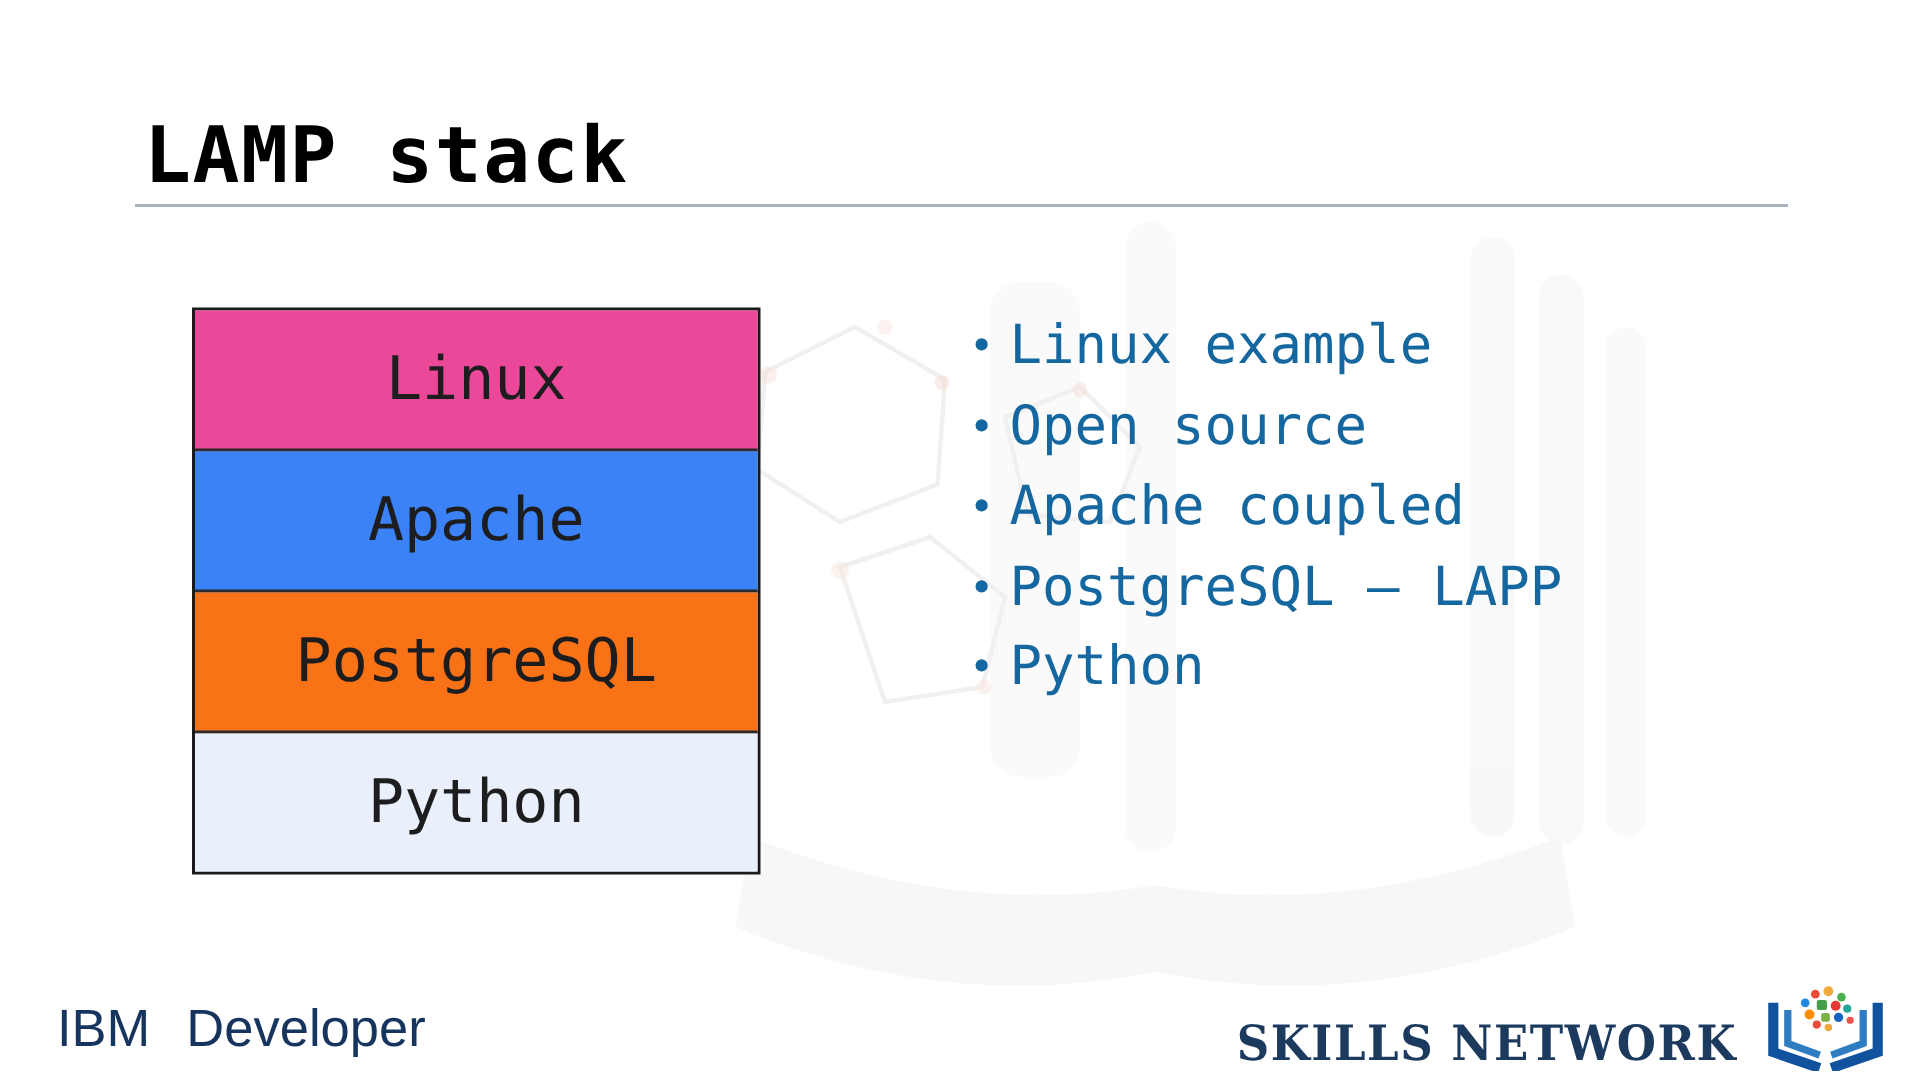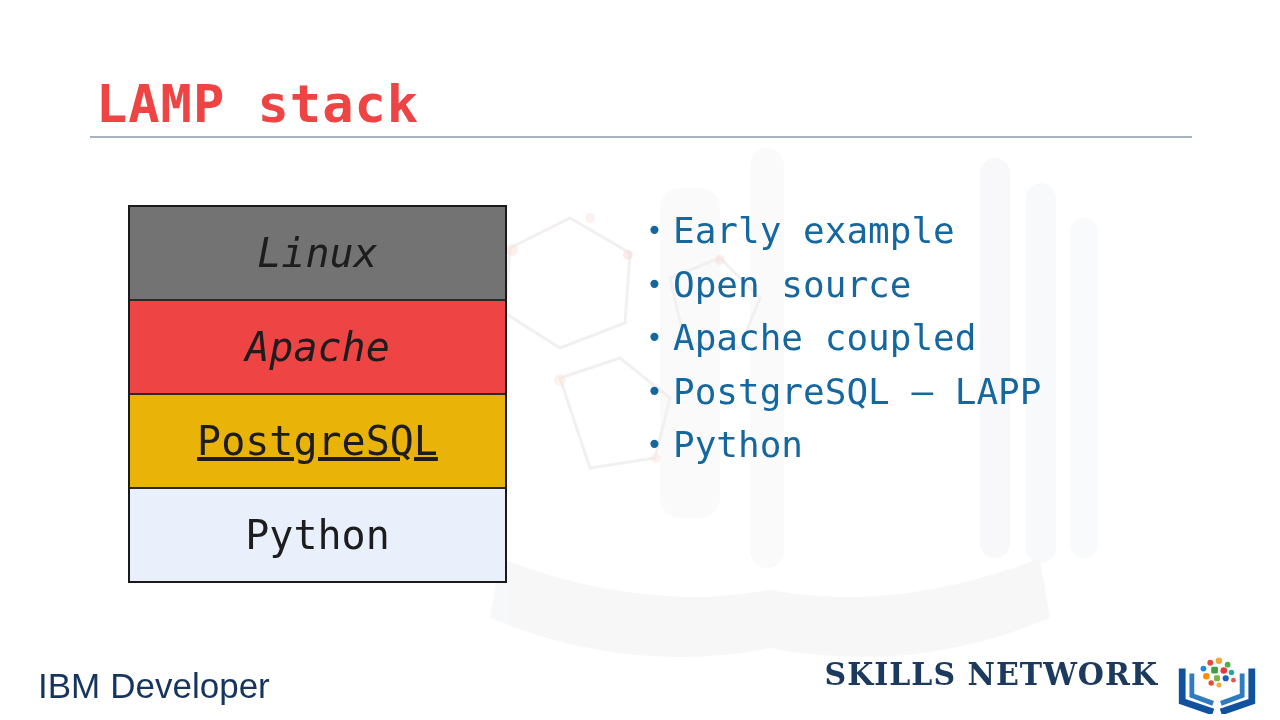--- a/index.html
+++ b/index.html
@@ -19,21 +19,21 @@
     pointer-events: none;
   }
 
   
   .slide-title {
     position: absolute;
     left: 96px; top: 74px;
     font-size: 52px;
     font-weight: bold;
     letter-spacing: 1px;
-    color: #ef4444;
+    color: #000000;
     font-family: "DejaVu Sans Mono", monospace;
     white-space: nowrap;
   }
   .title-rule {
     position: absolute;
     left: 90px; top: 136px;
     width: 1102px; height: 2px;
     background: #a9b3bf;
   }
 
@@ -85,28 +85,28 @@
 
   
   .footer-left {
     position: absolute;
     left: 38px; top: 666px;
     font-family: "Liberation Sans", sans-serif;
     font-size: 35px;
     color: #16355e;
     white-space: nowrap;
   }
-  .footer-left .ibm-word { font-weight: 500; margin-right: 10px; }
+  .footer-left .ibm-word { font-weight: 500; margin-right: 24px; }
   .footer-left .dev-word { font-weight: 400; }
 
   .footer-right {
     position: absolute;
     right: 20px; top: 656px;
     display: flex;
-    align-items: flex-start;
+    align-items: flex-end;
     gap: 16px;
   }
   .sn-wordmark {
     font-family: "DejaVu Serif", serif;
     font-weight: bold;
     font-size: 30px;
     letter-spacing: 1px;
     color: #1c3a5e;
     white-space: nowrap;
     transform: scaleY(1.08);
@@ -141,30 +141,30 @@
       <circle cx="236" cy="330" r="5" fill="#f1d0c5"></circle>
       <circle cx="170" cy="90" r="5" fill="#efccc0"></circle>
     </g>
   </g>
 </svg>
 
 <h1 class="slide-title">LAMP stack</h1>
 <div class="title-rule"></div>
 
 <div class="stack-box">
-  <div class="stack-layer" style="background: #737373; font-style: italic;">Linux</div>
-  <div class="stack-layer" style="background: #ef4444; font-style: italic;">Apache</div>
-  <div class="stack-layer" style="background: #eab308; text-decoration: underline;">PostgreSQL</div>
+  <div class="stack-layer" style="background: #ec4899;">Linux</div>
+  <div class="stack-layer" style="background: #3b82f6;">Apache</div>
+  <div class="stack-layer" style="background: #f97316;">PostgreSQL</div>
   <div class="stack-layer" style="background: rgb(233, 240, 251);">Python</div>
 </div>
 
 <ul class="bullet-list">
   <li class="bullet-item">
     <span class="bullet-dot">•</span>
-    <span>Early example</span>
+    <span>Linux example</span>
   </li>
   <li class="bullet-item">
     <span class="bullet-dot">•</span>
     <span>Open source</span>
   </li>
   <li class="bullet-item">
     <span class="bullet-dot">•</span>
     <span>Apache coupled</span>
   </li>
   <li class="bullet-item">

